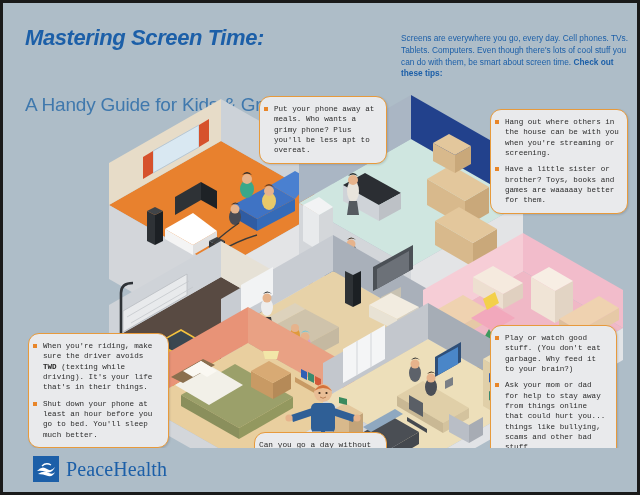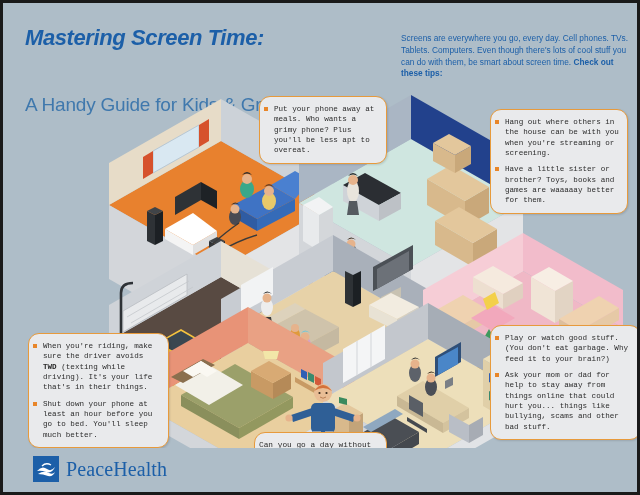--- a/index.html
+++ b/index.html
@@ -474,21 +474,21 @@
 
   <div class="callout" style="left:25px; top:330px; width:141px;">
     <ul>
       <li>
         <span>When you're riding, make sure the driver avoids </span><b>TWD</b><span> (texting while driving). It's your life that's in their things.</span>
       </li>
       <li>Shut down your phone at least an hour before you go to bed. You'll sleep much better.</li>
     </ul>
   </div>
 
-  <div class="callout" style="left:487px; top:322px; width:151px;">
+  <div class="callout" style="left:487px; top:322px; width:127px;">
     <ul>
       <li>Play or watch good stuff. (You don't eat garbage. Why feed it to your brain?)</li>
       <li>Ask your mom or dad for help to stay away from things online that could hurt you... things like bullying, scams and other bad stuff.</li>
     </ul>
   </div>
 
   <div class="callout" style="left:251px; top:429px; width:133px;">
     <div class="plain-text">Can you go a day without TV or your smartphone?</div>
     <div class="plain-text tryit">Try it!</div>
   </div>

